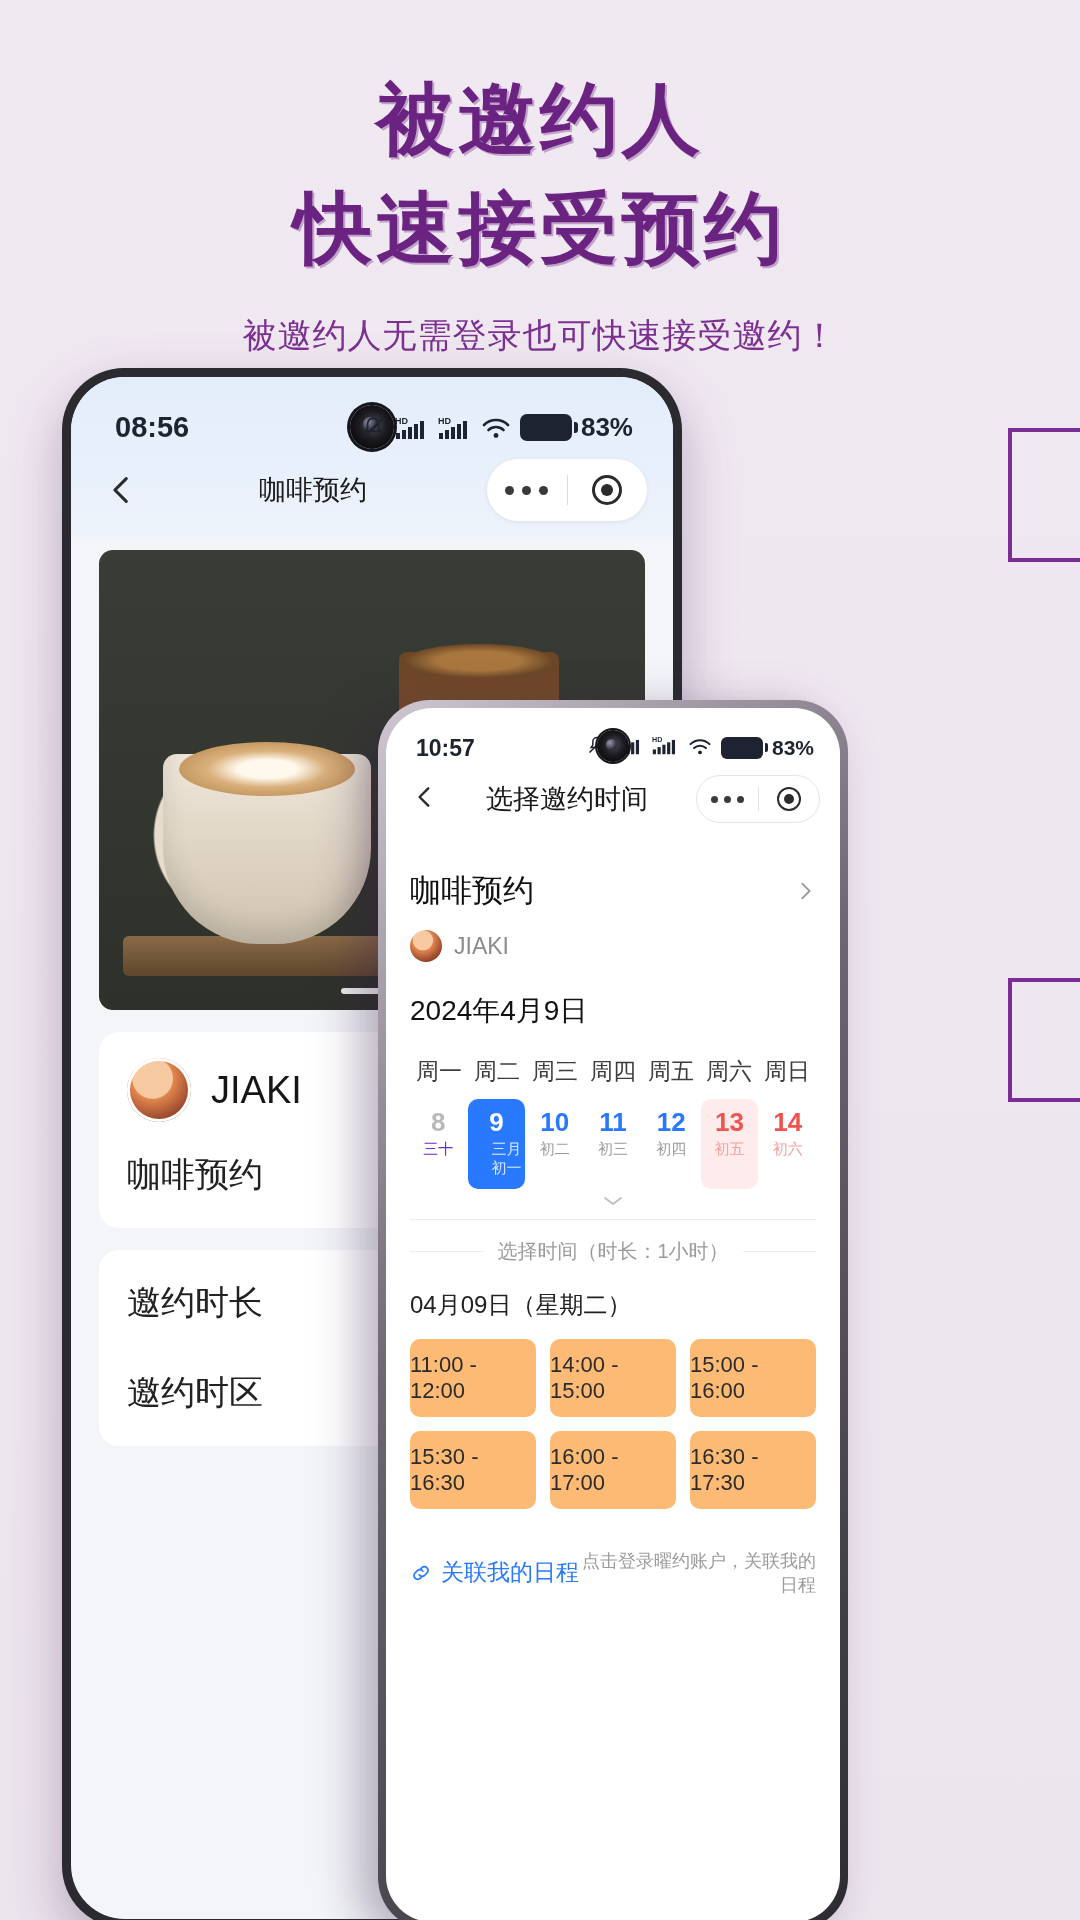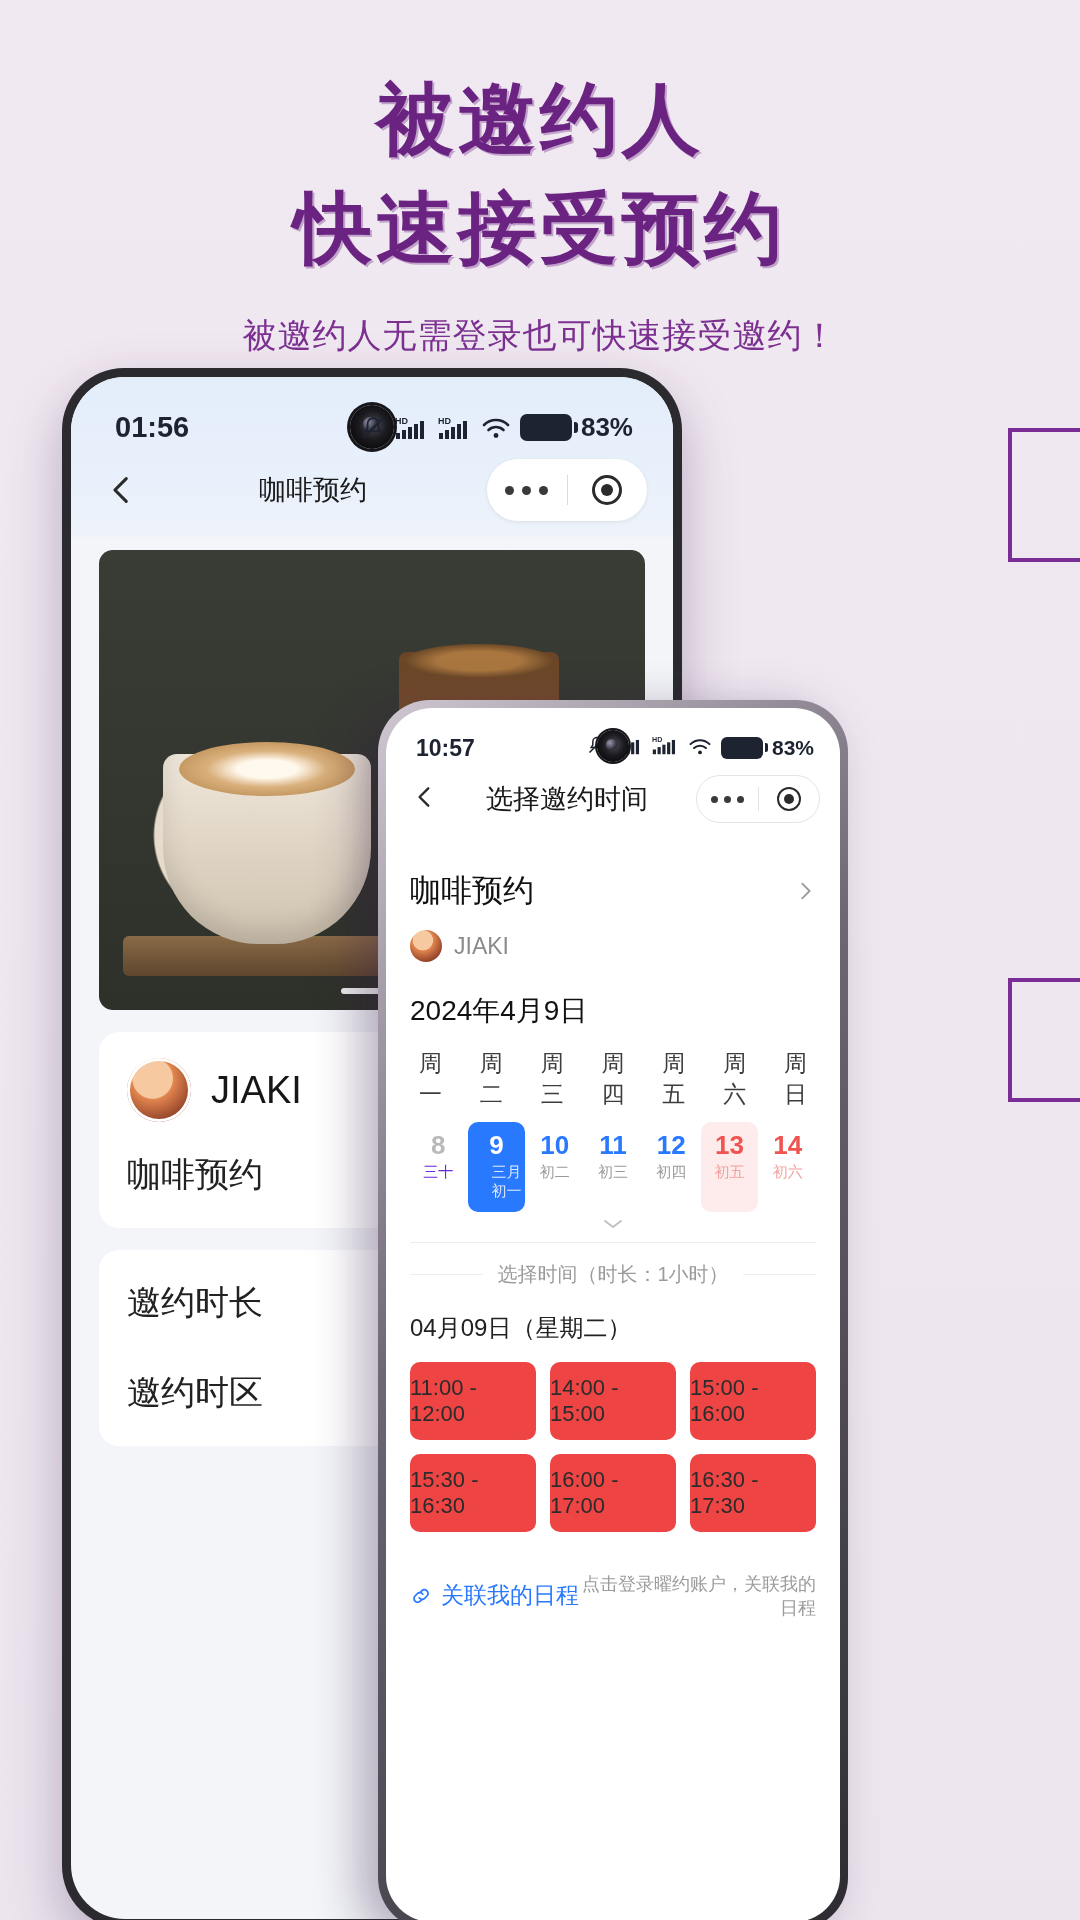--- a/index.html
+++ b/index.html
@@ -174,21 +174,21 @@
   .p2body{padding:0 24px;}
   .meet-head{display:flex;align-items:center;margin-top:34px;}
   .meet-title{font-size:31px;color:#111;flex:1;}
   .chev-right{width:22px;height:22px;}
   .meet-user{display:flex;align-items:center;gap:12px;margin-top:18px;}
   .avatar2{width:32px;height:32px;border-radius:50%;
     background:radial-gradient(circle at 40% 32%,#f6c9a0 0 34%,#e2864f 36%,#9c4a2e 70%,#5b2b19 100%);}
   .meet-user .uname{font-size:23px;color:#8b8b8b;}
 
   .cal-month{font-size:28px;color:#111;margin-top:30px;}
-  .weekdays{display:flex;margin-top:18px;gap:20px;}
+  .weekdays{display:flex;margin-top:26px;}
   .weekdays div{flex:1;text-align:center;font-size:23px;color:#3d3d3d;}
   .days{display:flex;margin-top:12px;gap:2px;}
   .day{
     flex:1;border-radius:10px;padding:9px 0 11px;text-align:center;
   }
   .day .num{font-size:26px;font-weight:bold;line-height:1.1;}
   .day .lunar{font-size:15px;margin-top:3px;color:#9a9a9a;}
   .day.past .num{color:#b9b9b9;} .day.past .lunar{color:#6d28d9;}
   .day.sel{background:#2979ff;}
   .day.sel .num{color:#fff;} .day.sel .lunar{color:#dbe9ff;padding-left:20px;}
@@ -198,21 +198,21 @@
   .cal-expand{display:flex;justify-content:center;margin-top:6px;}
   .cal-expand svg{opacity:.55;}
   .hr{height:1px;background:#ececec;margin-top:10px;}
 
   .slot-hint{display:flex;align-items:center;gap:14px;margin-top:18px;}
   .slot-hint .ln{flex:1;height:1px;background:#ededed;}
   .slot-hint span{font-size:20px;color:#9b9b9b;white-space:nowrap;}
   .slot-date{font-size:24px;color:#222;margin-top:24px;}
   .slots{display:flex;flex-wrap:wrap;gap:14px;margin-top:18px;}
   .slot{
-    width:calc((100% - 28px)/3); height:78px; border-radius:10px; background:#ef4444;
+    width:calc((100% - 28px)/3); height:78px; border-radius:10px; background:#fdba74;
     display:flex;align-items:center;justify-content:center;font-size:22px;color:#2b2b2b;
   }
   .p2foot{display:flex;align-items:center;margin-top:40px;}
   .link-cal{display:flex;align-items:center;gap:9px;font-size:23px;color:#2979ff;}
   .p2foot .note{flex:1;text-align:right;font-size:18px;color:#9b9b9b;}
 </style>
 </head>
 <body>
 
 <div class="promo">
@@ -226,21 +226,21 @@
 <svg class="deco" viewBox="0 0 320 800">
   <path d="M320 30 L250 30 L250 160 L320 160" fill="none" stroke="#7b2d96" stroke-width="4"></path>
   <path d="M320 580 L250 580 L250 700 L320 700" fill="none" stroke="#7b2d96" stroke-width="4"></path>
 </svg>
 
 <div class="phone1">
   <div class="phone1-inner">
     <div class="p1-statusbg"></div>
 
     <div class="statusbar">
-      <span>01:56</span>
+      <span>08:56</span>
       <div class="punchhole"></div>
       <div class="st-right">
         <span class="ic mute-ic">
           <svg width="26" height="28" viewBox="0 0 24 24">
               <path d="M12 3a5 5 0 0 0-5 5v4l-2 3h14l-2-3V8a5 5 0 0 0-5-5z" fill="none" stroke="#1d2330" stroke-width="1.7"></path>
               <line x1="3" y1="21" x2="21" y2="3" stroke="#1d2330" stroke-width="2"></line>
             </svg>
         </span>
         <span class="ic sig-ic">
           <svg width="34" height="26" viewBox="0 0 34 26">

